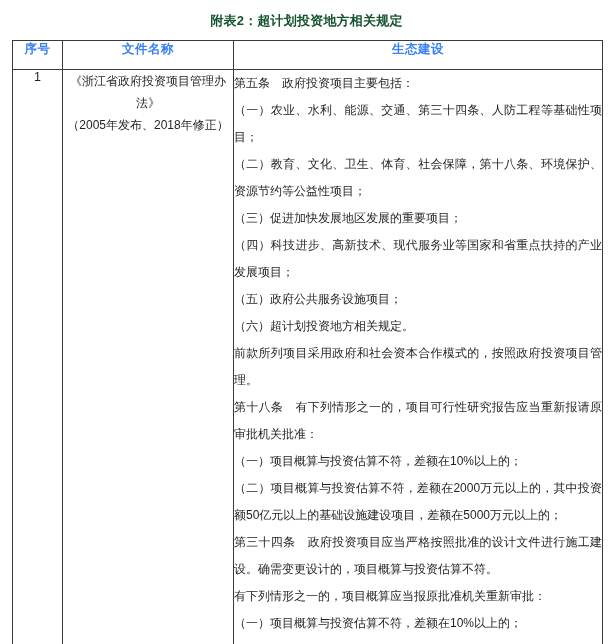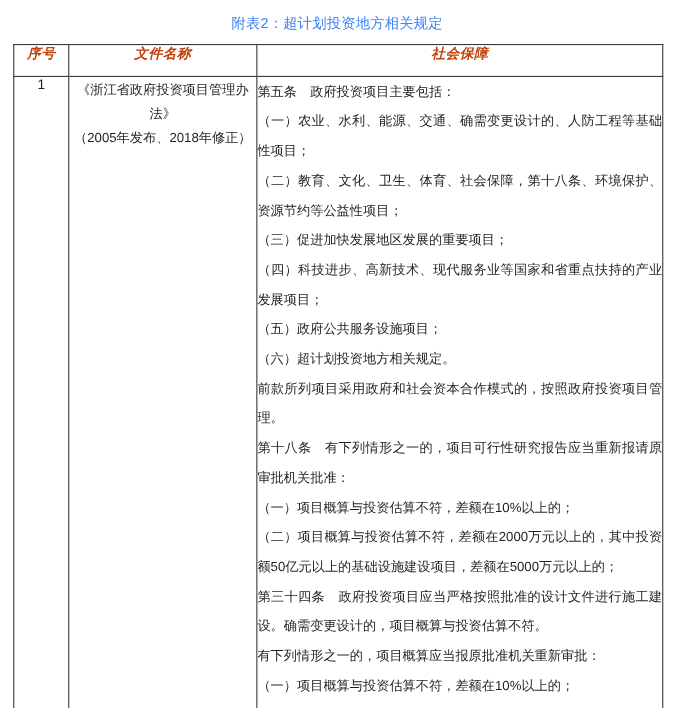--- a/index.html
+++ b/index.html
@@ -16,23 +16,23 @@
   }
   .page {
     position: relative;
     width: 613px;
     height: 644px;
     box-sizing: border-box;
   }
   .doc-title {
     text-align: center;
     font-size: 13px;
-    font-weight: normal;
+    font-weight: bold;
     letter-spacing: 0.2px;
-    color: #3b82f6;
+    color: #14532d;
     padding-top: 13px;
     padding-bottom: 11px;
     line-height: 16px;
   }
   table.reg-table {
     border-collapse: collapse;
     table-layout: fixed;
     width: 590px;
     margin-left: 12px;
     border: 1px solid #3a3a3a;
@@ -46,23 +46,22 @@
   col.c-no    { width: 50px; }
   col.c-name  { width: 171px; }
   col.c-rule  { width: 369px; }
 
   thead th {
     height: 28px;
     font-size: 12.5px;
     font-weight: bold;
     text-align: center;
     vertical-align: middle;
-    color: #c2410c;
+    color: #3b82f6;
     letter-spacing: 0.5px;
-    font-style: italic;
   }
 
   td.cell-no {
     text-align: center;
     vertical-align: middle;
     font-size: 12.5px;
     color: #231f20;
   }
   td.cell-name {
     vertical-align: middle;
@@ -102,34 +101,34 @@
   <table class="reg-table">
     <colgroup>
       <col class="c-no">
       <col class="c-name">
       <col class="c-rule">
     </colgroup>
     <thead>
       <tr>
         <th>序号</th>
         <th>文件名称</th>
-        <th>社会保障</th>
+        <th>生态建设</th>
       </tr>
     </thead>
     <tbody>
       <tr>
         <td class="cell-no">1</td>
         <td class="cell-name">
           <span class="name-line-1">《浙江省政府投资项目管理办法》</span>
           <span class="name-line-2">（2005年发布、2018年修正）</span>
         </td>
         <td class="cell-rule">
           <div class="rule-body">
             <p>第五条　政府投资项目主要包括：</p>
-            <p>（一）农业、水利、能源、交通、确需变更设计的、人防工程等基础性项目；</p>
+            <p>（一）农业、水利、能源、交通、第三十四条、人防工程等基础性项目；</p>
             <p>（二）教育、文化、卫生、体育、社会保障，第十八条、环境保护、资源节约等公益性项目；</p>
             <p>（三）促进加快发展地区发展的重要项目；</p>
             <p>（四）科技进步、高新技术、现代服务业等国家和省重点扶持的产业发展项目；</p>
             <p>（五）政府公共服务设施项目；</p>
             <p>（六）超计划投资地方相关规定。</p>
             <p>前款所列项目采用政府和社会资本合作模式的，按照政府投资项目管理。</p>
             <p>第十八条　有下列情形之一的，项目可行性研究报告应当重新报请原审批机关批准：</p>
             <p>（一）项目概算与投资估算不符，差额在10%以上的；</p>
             <p>（二）项目概算与投资估算不符，差额在2000万元以上的，其中投资额50亿元以上的基础设施建设项目，差额在5000万元以上的；</p>
             <p>第三十四条　政府投资项目应当严格按照批准的设计文件进行施工建设。确需变更设计的，项目概算与投资估算不符。</p>

